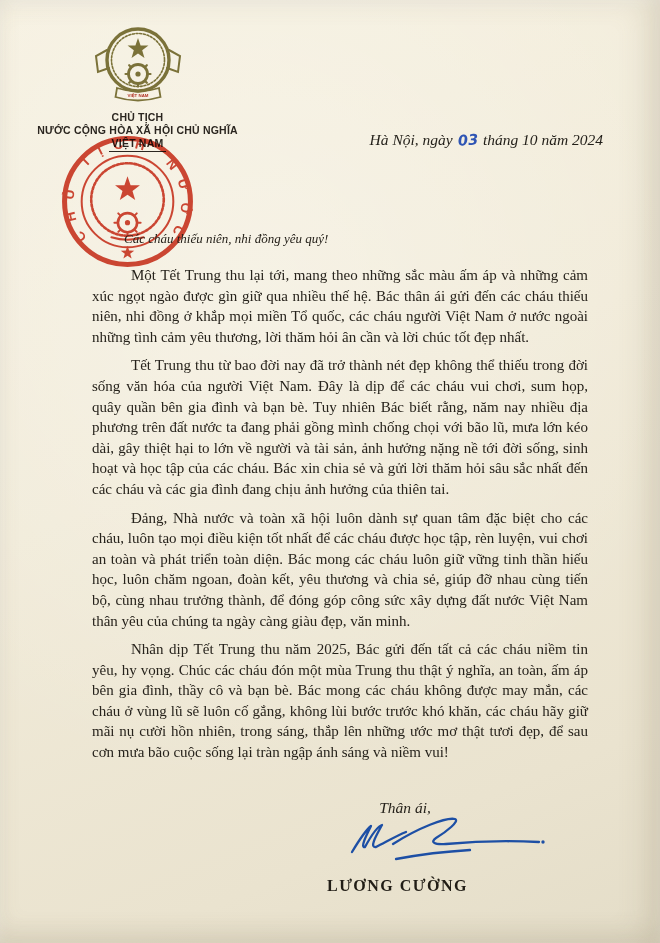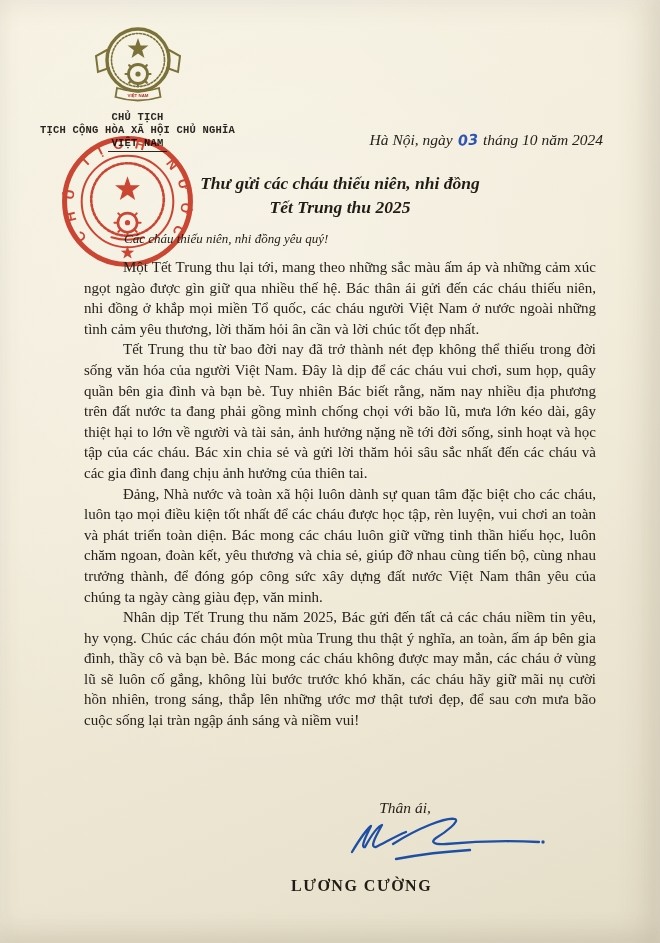--- a/index.html
+++ b/index.html
@@ -10,46 +10,46 @@
       linear-gradient(158deg,#f6f1e1 0%,#f1ebd9 45%,#eae3cf 82%,#e4ddc8 100%);
     box-shadow: inset -16px 0 28px rgba(120,108,75,.14),
                 inset 0 -12px 22px rgba(120,108,75,.10),
                 inset 0 4px 12px rgba(255,255,255,.30);
     font-family:"Liberation Serif", serif;
     color:#27231c;
   }
   
   .letterhead{position:absolute;top:20px;left:35px;width:205px;text-align:center;}
   .emblem{display:block;margin:2px auto 5px auto;}
-  .lh-line{font-family:Liberation Mono, monospace;font-weight:bold;
+  .lh-line{font-family:Liberation Sans, sans-serif;font-weight:bold;
            font-size:10.5px;line-height:13px;letter-spacing:.2px;color:#2b2620;}
   .lh-underline{display:inline-block;border-bottom:1.6px solid #2b2620;padding:0 3px 1px 3px;}
   
   .seal{position:absolute;left:57px;top:131px;width:141px;height:141px;
         mix-blend-mode:multiply;opacity:.92;}
   
   .dateline{position:absolute;top:131px;right:57px;font-style:italic;font-size:15.5px;
             white-space:nowrap;color:#211e18;}
   .dateline .day{display:inline-block;margin:0 5px;color:#2f55b4;
                  font-family:"DejaVu Sans",sans-serif;font-size:14.5px;font-weight:bold;
                  transform:rotate(-4deg);}
   
   .title{position:absolute;top:172px;left:84px;width:512px;text-align:center;
          font-weight:bold;font-style:italic;font-size:17.5px;line-height:23.5px;color:#211d16;}
   
   .salutation{position:absolute;top:231px;left:124px;font-style:italic;font-size:13px;color:#25211a;}
   
   .letter-body{position:absolute;top:257px;left:84px;width:512px;
                font-size:15px;line-height:20.6px;text-align:justify;}
-  .letter-body p{margin:0;text-indent:39px;}
+  .letter-body p{margin:8px;text-indent:39px;}
   
   .valediction{position:absolute;top:799px;left:300px;width:210px;text-align:center;
                font-style:italic;font-size:15.5px;}
   .signature{position:absolute;left:338px;top:814px;width:215px;height:52px;}
-  .signer{position:absolute;top:877px;left:291px;width:225px;text-align:left;
+  .signer{position:absolute;top:877px;left:285px;width:225px;text-align:center;
           font-weight:bold;font-size:16px;letter-spacing:1.5px;color:#211d16;}
 </style>
 </head>
 <body>
 
 <div class="page">
 
   <div class="letterhead">
     <svg class="emblem" width="100" height="84" viewBox="0 0 100 84">
       <g fill="none" stroke="#7b7239" stroke-linecap="round">
@@ -72,21 +72,21 @@
           <line x1="40.5" y1="52" x2="37.5" y2="52"></line>
             <line x1="43.28" y1="45.28" x2="41.16" y2="43.16"></line>
           <line x1="56.72" y1="45.28" x2="58.84" y2="43.16"></line>
         </g>
 
         <path d="M29,66 Q50,73 71,66 L72.5,75 Q50,82 27.5,75 Z" stroke-width="1.8"></path>
       </g>
       <text x="50" y="74.6" text-anchor="middle" font-family="Liberation Sans, sans-serif" font-size="4.4" font-weight="bold" fill="#b03326">VIỆT NAM</text>
     </svg>
     <div class="lh-line">CHỦ TỊCH</div>
-    <div class="lh-line">TỊCH CỘNG HÒA XÃ HỘI CHỦ NGHĨA</div>
+    <div class="lh-line">NƯỚC CỘNG HÒA XÃ HỘI CHỦ NGHĨA</div>
     <div class="lh-line"><span class="lh-underline">VIỆT NAM</span></div>
   </div>
 
   <svg class="seal" viewBox="-70 -70 140 140">
     <g fill="none" stroke="#cf3a27" stroke-linecap="round">
       <circle cx="0" cy="0" r="62.5" stroke-width="5"></circle>
       <circle cx="0" cy="0" r="45.5" stroke-width="2"></circle>
 
       <circle cx="0" cy="-2" r="36" stroke-width="2.6" stroke-dasharray="2.5 1.9"></circle>
       <polygon points="0,-25 3.06,-16.21 12.36,-16.02 4.95,-10.39 7.64,-1.48 0,-6.8 -7.64,-1.48 -4.95,-10.39 -12.36,-16.02 -3.06,-16.21" fill="#cf3a27" stroke="none"></polygon>
@@ -108,24 +108,20 @@
     <defs>
       <path id="sealArc" d="M -37,39 A 53.5 53.5 0 1 1 37,39" fill="none"></path>
     </defs>
     <text font-family="Liberation Sans, sans-serif" font-size="13.5" font-weight="bold" fill="#cf3a27" letter-spacing="3">
       <textPath href="#sealArc" startOffset="4" textLength="242">CHỦ TỊCH NƯỚC</textPath>
     </text>
   </svg>
 
   <div class="dateline"><span>Hà Nội, ngày</span><span class="day">03</span><span>tháng 10 năm 2024</span></div>
 
-  <div class="title">
-    <div>Thư gửi các cháu thiếu niên, nhi đồng</div>
-    <div>Tết Trung thu 2025</div>
-  </div>
 
   <div class="salutation">Các cháu thiếu niên, nhi đồng yêu quý!</div>
 
   <div class="letter-body">
     <p>Một Tết Trung thu lại tới, mang theo những sắc màu ấm áp và những cảm xúc ngọt ngào được gìn giữ qua nhiều thế hệ. Bác thân ái gửi đến các cháu thiếu niên, nhi đồng ở khắp mọi miền Tổ quốc, các cháu người Việt Nam ở nước ngoài những tình cảm yêu thương, lời thăm hỏi ân cần và lời chúc tốt đẹp nhất.</p>
     <p>Tết Trung thu từ bao đời nay đã trở thành nét đẹp không thể thiếu trong đời sống văn hóa của người Việt Nam. Đây là dịp để các cháu vui chơi, sum họp, quây quần bên gia đình và bạn bè. Tuy nhiên Bác biết rằng, năm nay nhiều địa phương trên đất nước ta đang phải gồng mình chống chọi với bão lũ, mưa lớn kéo dài, gây thiệt hại to lớn về người và tài sản, ảnh hưởng nặng nề tới đời sống, sinh hoạt và học tập của các cháu. Bác xin chia sẻ và gửi lời thăm hỏi sâu sắc nhất đến các cháu và các gia đình đang chịu ảnh hưởng của thiên tai.</p>
     <p>Đảng, Nhà nước và toàn xã hội luôn dành sự quan tâm đặc biệt cho các cháu, luôn tạo mọi điều kiện tốt nhất để các cháu được học tập, rèn luyện, vui chơi an toàn và phát triển toàn diện. Bác mong các cháu luôn giữ vững tinh thần hiếu học, luôn chăm ngoan, đoàn kết, yêu thương và chia sẻ, giúp đỡ nhau cùng tiến bộ, cùng nhau trưởng thành, để đóng góp công sức xây dựng đất nước Việt Nam thân yêu của chúng ta ngày càng giàu đẹp, văn minh.</p>
     <p>Nhân dịp Tết Trung thu năm 2025, Bác gửi đến tất cả các cháu niềm tin yêu, hy vọng. Chúc các cháu đón một mùa Trung thu thật ý nghĩa, an toàn, ấm áp bên gia đình, thầy cô và bạn bè. Bác mong các cháu không được may mắn, các cháu ở vùng lũ sẽ luôn cố gắng, không lùi bước trước khó khăn, các cháu hãy giữ mãi nụ cười hồn nhiên, trong sáng, thắp lên những ước mơ thật tươi đẹp, để sau cơn mưa bão cuộc sống lại tràn ngập ánh sáng và niềm vui!</p>
   </div>
 

